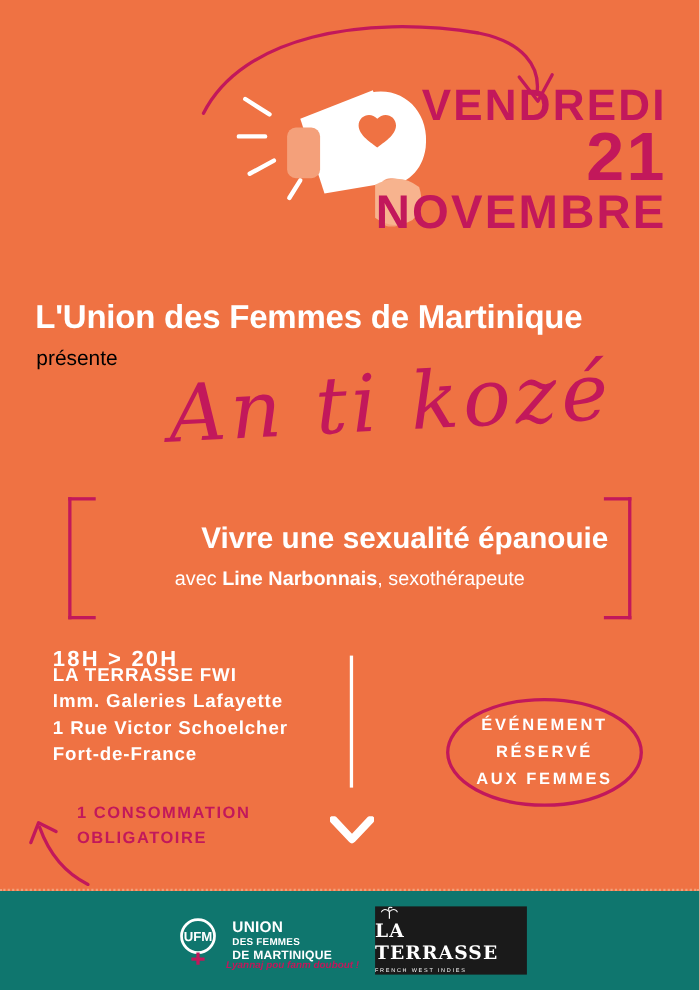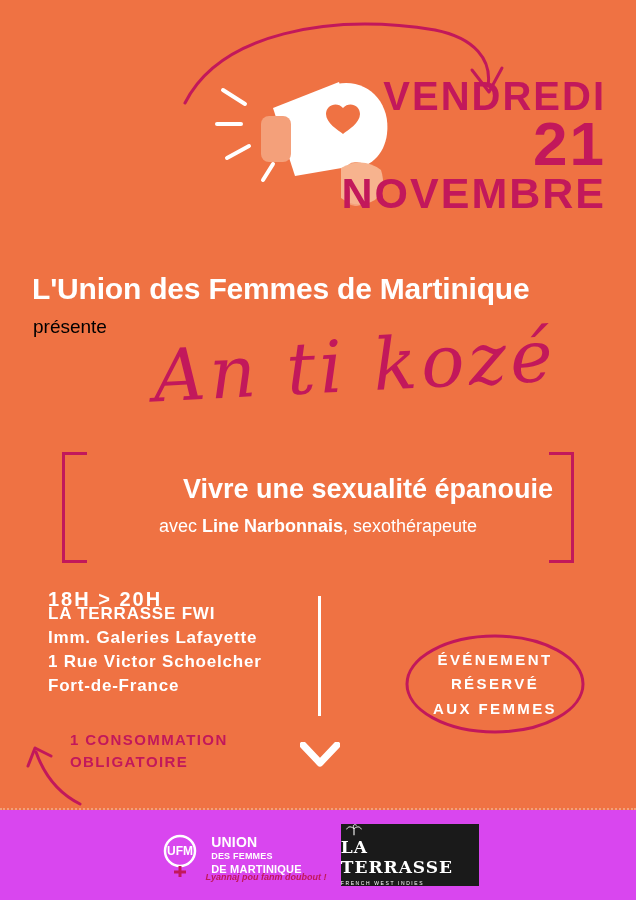--- a/index.html
+++ b/index.html
@@ -253,21 +253,21 @@
     width: 636px;
     height: 0;
     border-top: 2px dotted #f2a07a;
   }
   .footer {
     position: absolute;
     left: 0;
     top: 810px;
     width: 636px;
     height: 90px;
-    background: #d946ef;
+    background: #0f766e;
     display: flex;
     align-items: center;
     justify-content: center;
     gap: 39px;
   }
   .ufm-logo {
     display: flex;
     align-items: center;
     gap: 8px;
   }

